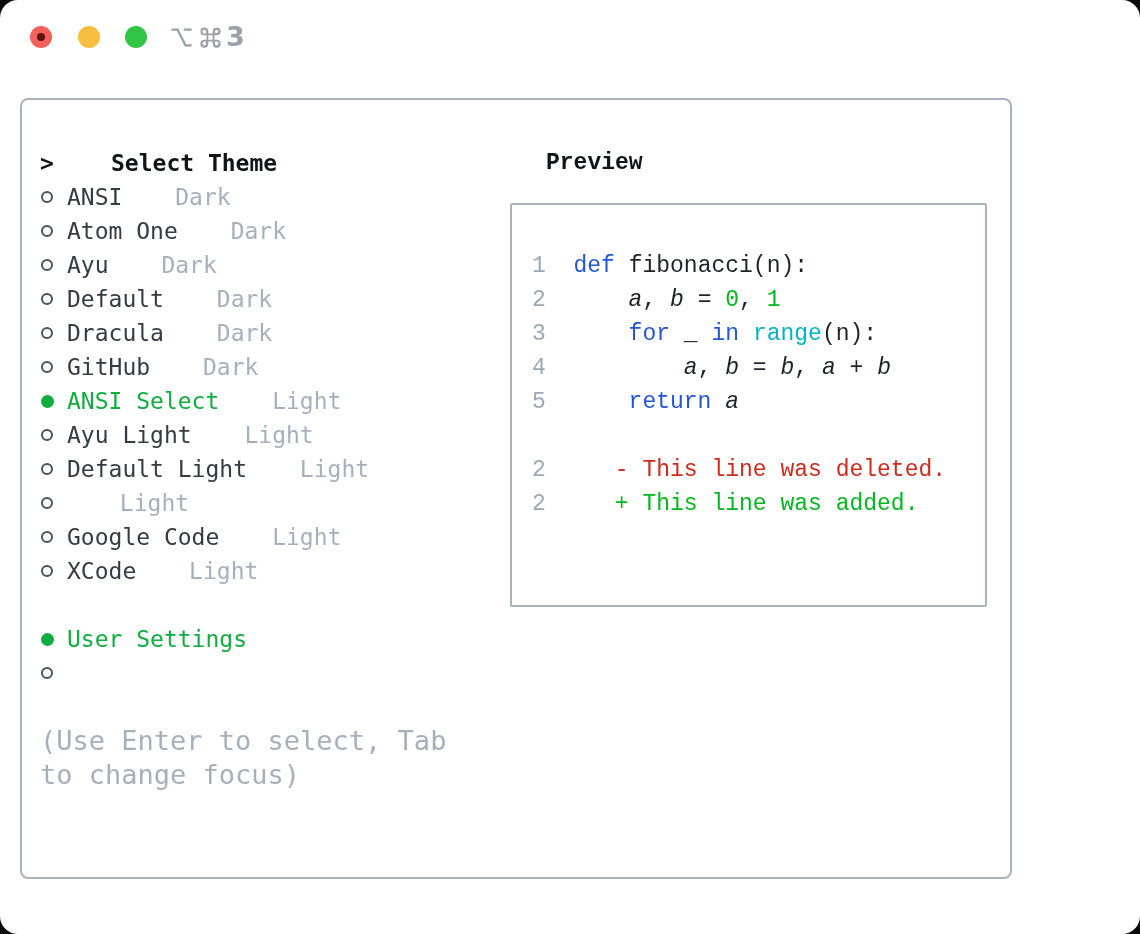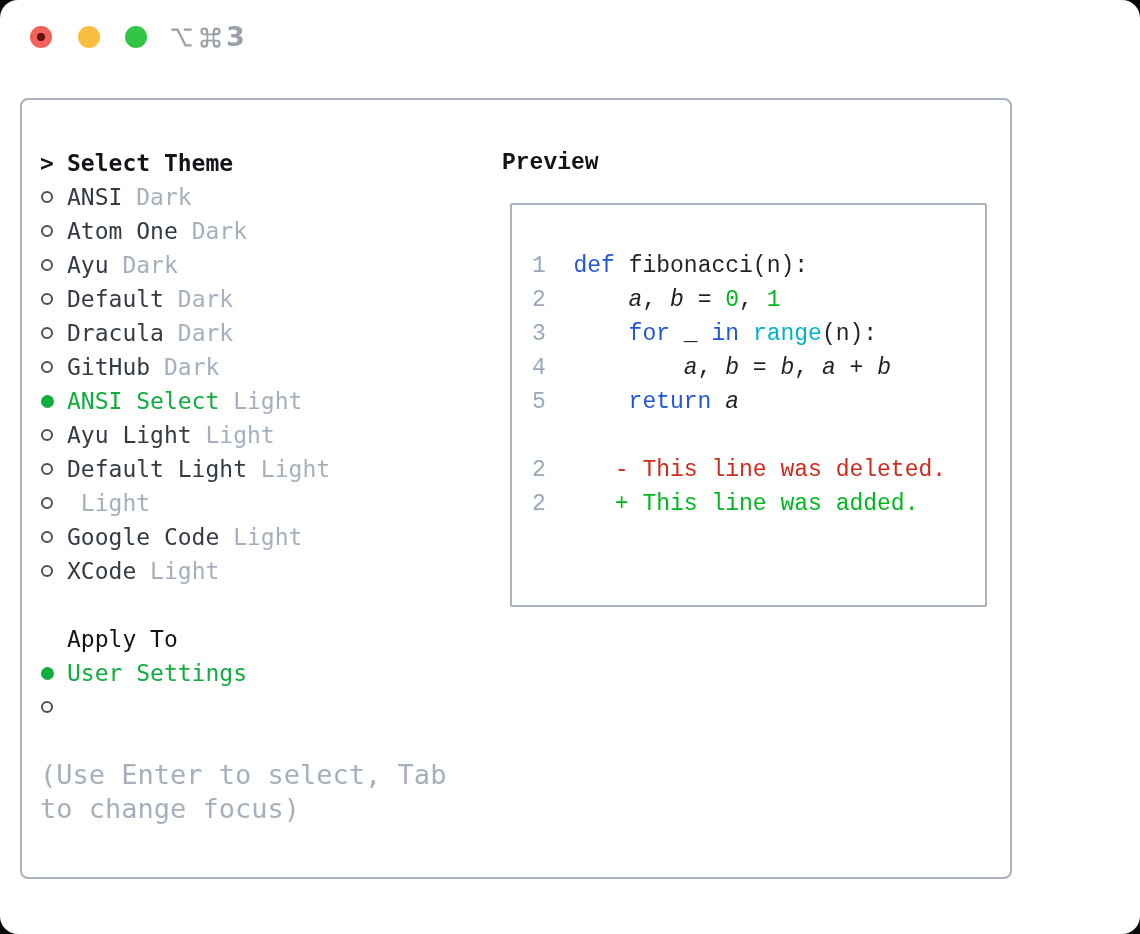--- a/index.html
+++ b/index.html
@@ -35,30 +35,30 @@
   .panel {
     position: absolute; left: 20px; top: 98px; width: 992px; height: 781px;
     border: 2px solid #a9b2bd; border-radius: 8px; background: #fff;
   }
   .row { height: 34px; display: flex; align-items: center; font-size: 23px; white-space: pre; }
   .gutter { width: 27px; flex: none; display: flex; align-items: center; }
   .spacer { height: 34px; }
 
   
   .left-col { position: absolute; left: 18px; top: 46px; width: 440px; }
-  .hdr { color: #111419; font-weight: bold; }
+  .hdr { color: #111419; font-weight: bold; margin-left: 44px; }
   .prompt { color: #111419; font-weight: bold; font-size: 23px; }
   .dot {
     width: 12px; height: 12px; border-radius: 50%;
     border: 2px solid #4a515a; background: transparent; margin-left: 1px;
   }
   .dot.filled { background: #0fae3e; border-color: #0fae3e; width: 13px; height: 13px; }
   .item-label { color: #343b44; }
   .item-label.selected { color: #0fae3e; }
-  .tag { color: #a6b0bd; }
+  .tag { color: #a6b0bd; margin-left: 39px; }
   .hint {
     margin-top: 0; width: 430px; color: #a6b0bd;
     font-size: 27px; line-height: 34px;
   }
 
   
   .right-col { position: absolute; left: 480px; top: 46px; width: 512px; font-family: Liberation Mono, monospace; }
   .preview-box {
     margin-top: 23px; margin-left: 8px;
     width: 477px; height: 404px;
@@ -119,24 +119,20 @@
           <div class="row"><span class="gutter"><span class="dot filled"></span></span><span class="item-label selected">ANSI Select</span><span class="tag"> Light</span></div>
           <div class="row"><span class="gutter"><span class="dot"></span></span><span class="item-label">Ayu Light</span><span class="tag"> Light</span></div>
           <div class="row"><span class="gutter"><span class="dot"></span></span><span class="item-label">Default Light</span><span class="tag"> Light</span></div>
           <div class="row"><span class="gutter"><span class="dot"></span></span><span class="tag"> Light</span></div>
           <div class="row"><span class="gutter"><span class="dot"></span></span><span class="item-label">Google Code</span><span class="tag"> Light</span></div>
           <div class="row"><span class="gutter"><span class="dot"></span></span><span class="item-label">XCode</span><span class="tag"> Light</span></div>
         </div>
 
       <div class="spacer"></div>
 
-      <div class="row">
-        <span class="gutter"></span>
-        <span class="hdr" style="font-weight:normal;">Apply To</span>
-      </div>
 
       <div id="apply-options">
           <div class="row"><span class="gutter"><span class="dot filled"></span></span><span class="item-label selected">User Settings</span></div>
           <div class="row"><span class="gutter"><span class="dot"></span></span></div>
         </div>
 
       <div class="spacer"></div>
 
       <div class="hint">(Use Enter to select, Tab to change focus)</div>
     </div>

